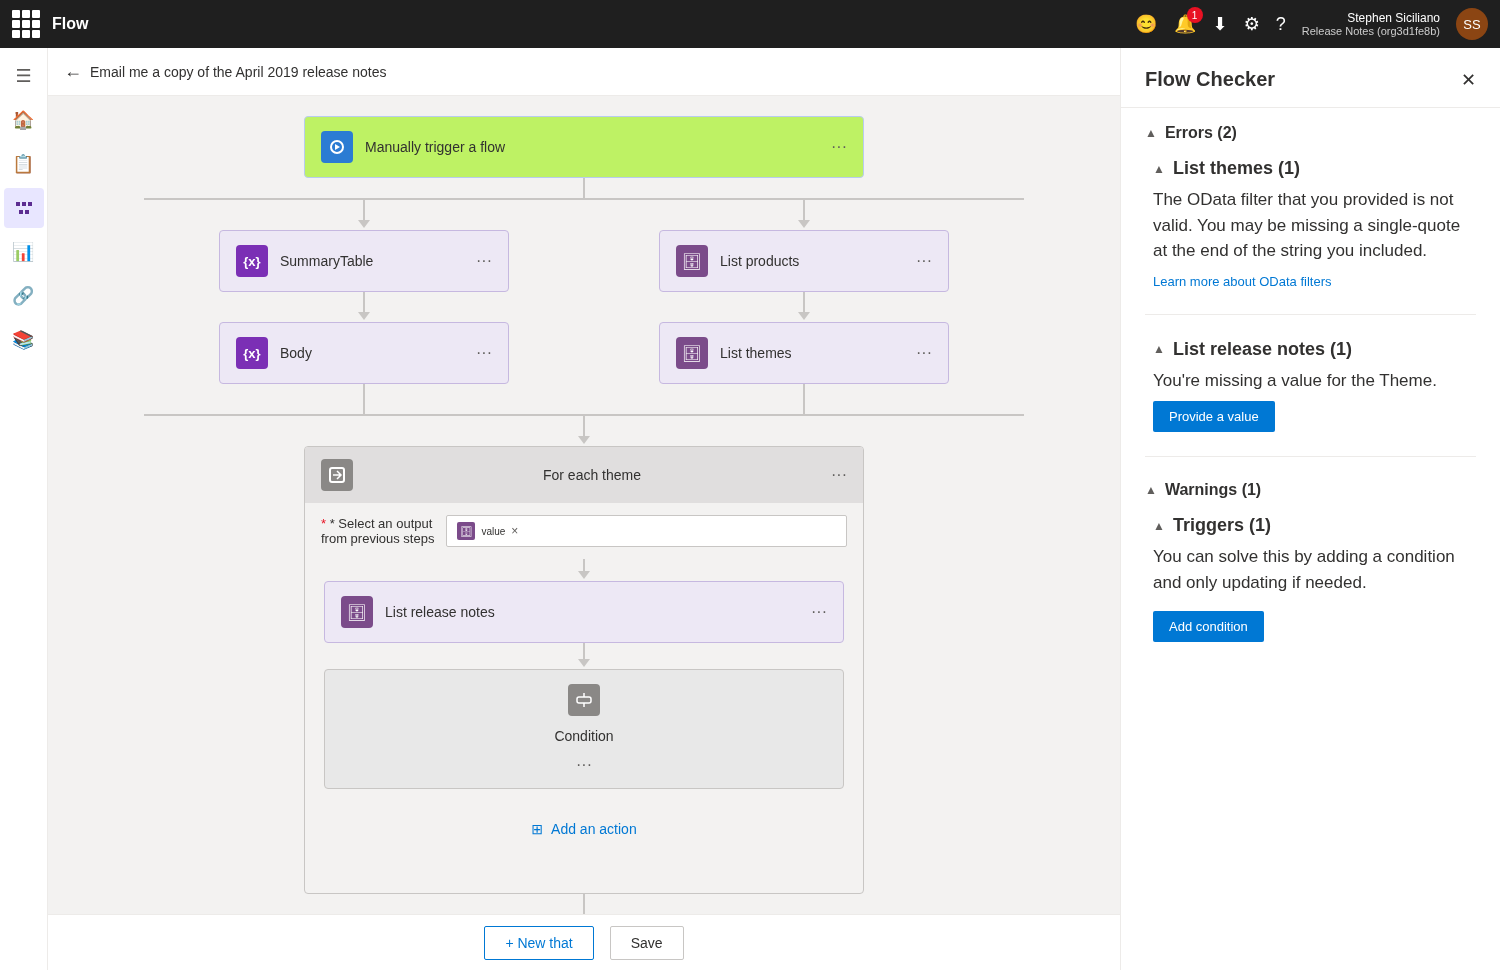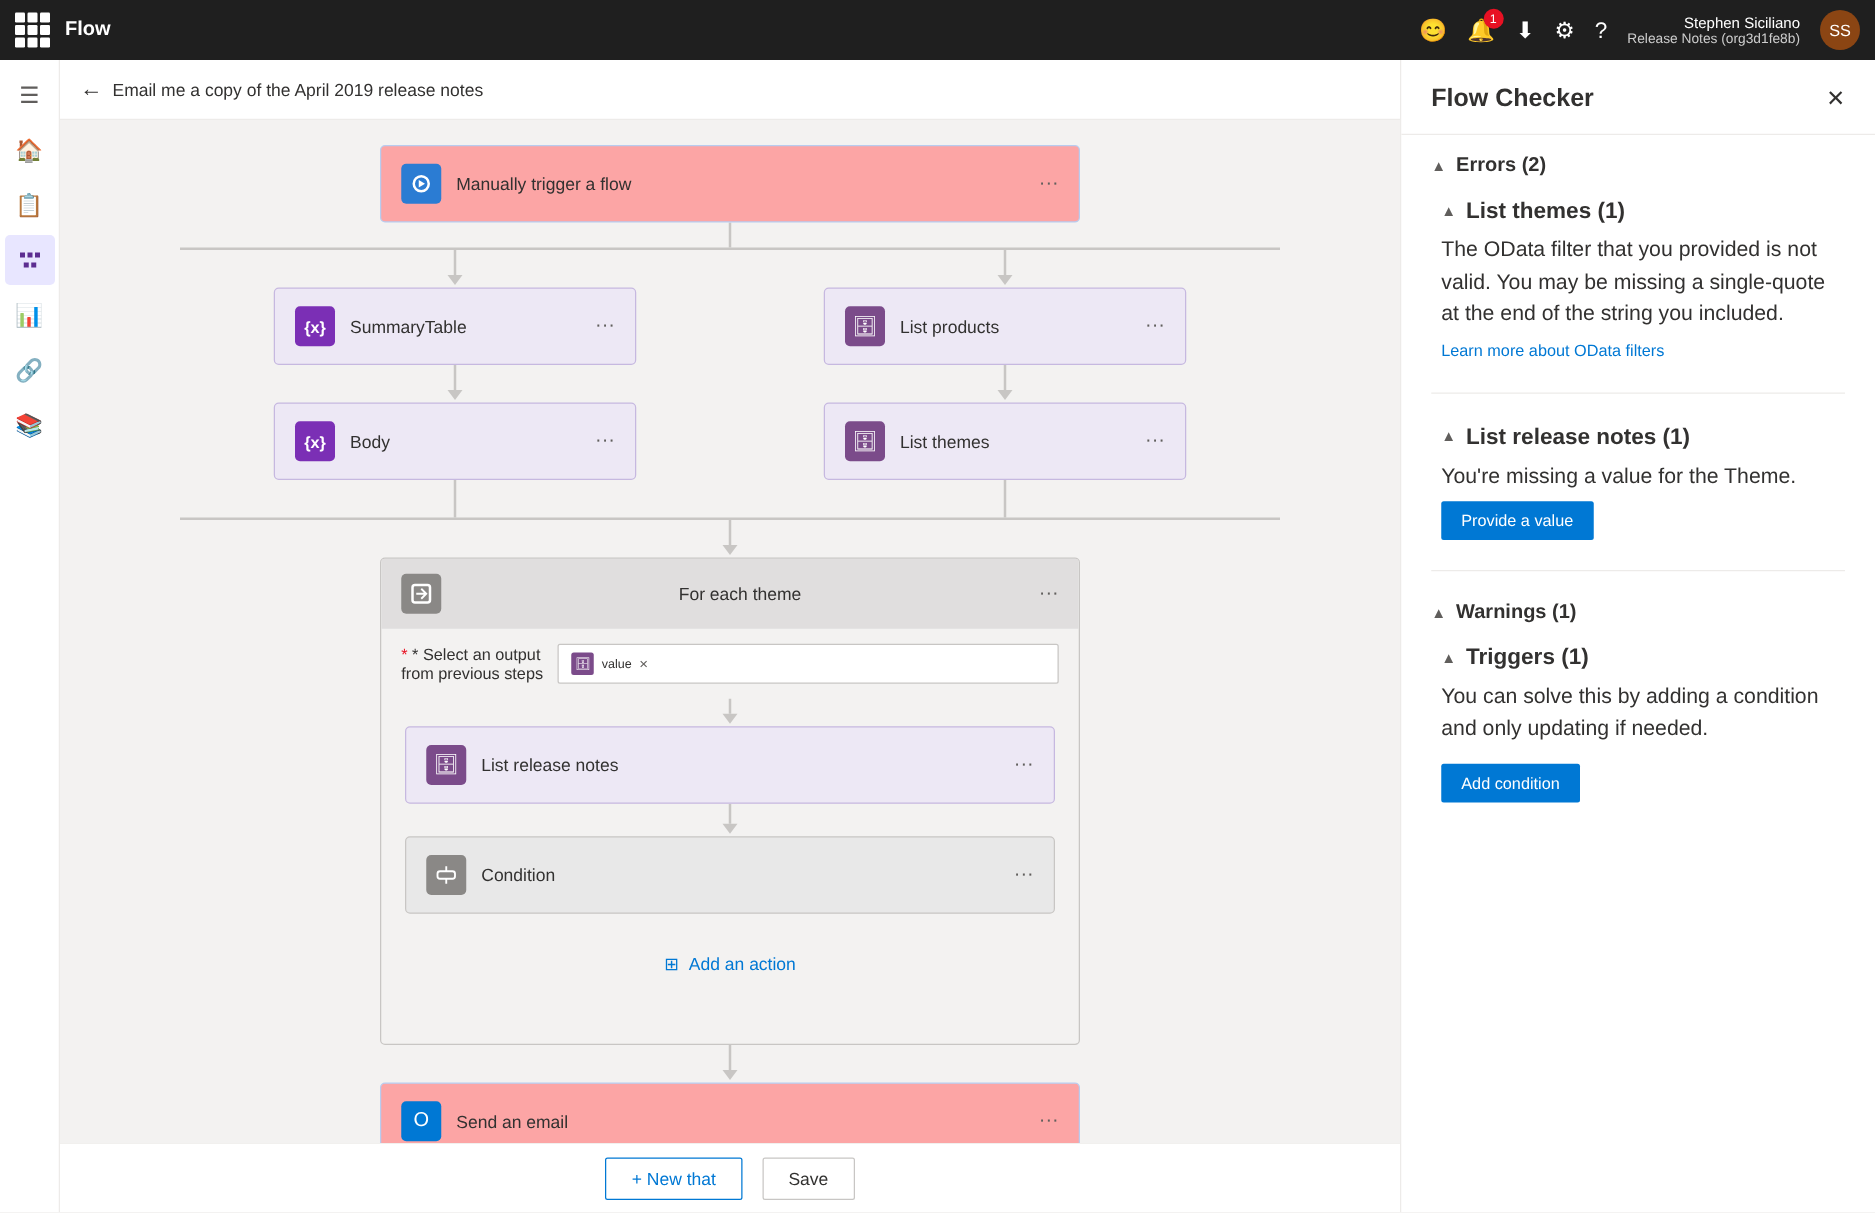--- a/index.html
+++ b/index.html
@@ -67,23 +67,23 @@
     .canvas { flex: 1; overflow-y: auto; overflow-x: hidden; background: #f3f2f1; position: relative; padding: 20px; }
 
     
     .flow-container { display: flex; flex-direction: column; align-items: center; gap: 0; min-width: 700px; max-width: 1000px; margin: 0 auto; }
 
     .flow-step {
       width: 560px; border-radius: 4px; display: flex; align-items: center;
       padding: 14px 16px; gap: 12px; border: 1px solid #c8c6c4; cursor: pointer;
       position: relative;
     }
-    .flow-step-blue { background: #fca5a5; border-color: #b8ccef; }
+    .flow-step-blue { background: #bef264; border-color: #b8ccef; }
     .flow-step-purple { background: #ede8f5; border-color: #c6b8e0; }
-    .flow-step-gray { background: #e8e8e8; border-color: #c8c6c4; }
+    .flow-step-gray { background: #e8e8e8; border-color: #c8c6c4; flex-direction: column; }
 
     .flow-step-icon {
       width: 32px; height: 32px; border-radius: 4px;
       display: flex; align-items: center; justify-content: center; flex-shrink: 0; font-size: 16px;
     }
     .icon-blue { background: #2b7cd3; color: white; }
     .icon-purple { background: #7b2fb5; color: white; }
     .icon-db { background: #7b4b8a; color: white; }
     .icon-outlook { background: #0078d4; color: white; }
     .icon-gray { background: #8a8886; color: white; }
@@ -136,21 +136,21 @@
       background: white; border: 1px solid #c8c6c4; color: #323130;
       padding: 8px 20px; border-radius: 2px; font-size: 14px; cursor: pointer;
     }
 
     
     .checker-panel {
       width: 380px; background: white; border-left: 1px solid #edebe9;
       display: flex; flex-direction: column; overflow-y: auto; flex-shrink: 0;
     }
     .checker-header {
-      display: flex; justify-content: space-between;
+      display: flex; align-items: center; justify-content: space-between;
       padding: 20px 24px 16px; border-bottom: 1px solid #edebe9;
     }
     .checker-title { font-size: 20px; font-weight: 600; color: #323130; }
     .checker-close { font-size: 18px; color: #323130; cursor: pointer; }
     .checker-body { padding: 16px 24px; display: flex; flex-direction: column; gap: 16px; }
 
     .section-header { display: flex; align-items: center; gap: 8px; cursor: pointer; }
     .section-header-text { font-size: 16px; font-weight: 600; color: #323130; }
     .chevron { font-size: 12px; color: #605e5c; }
 

